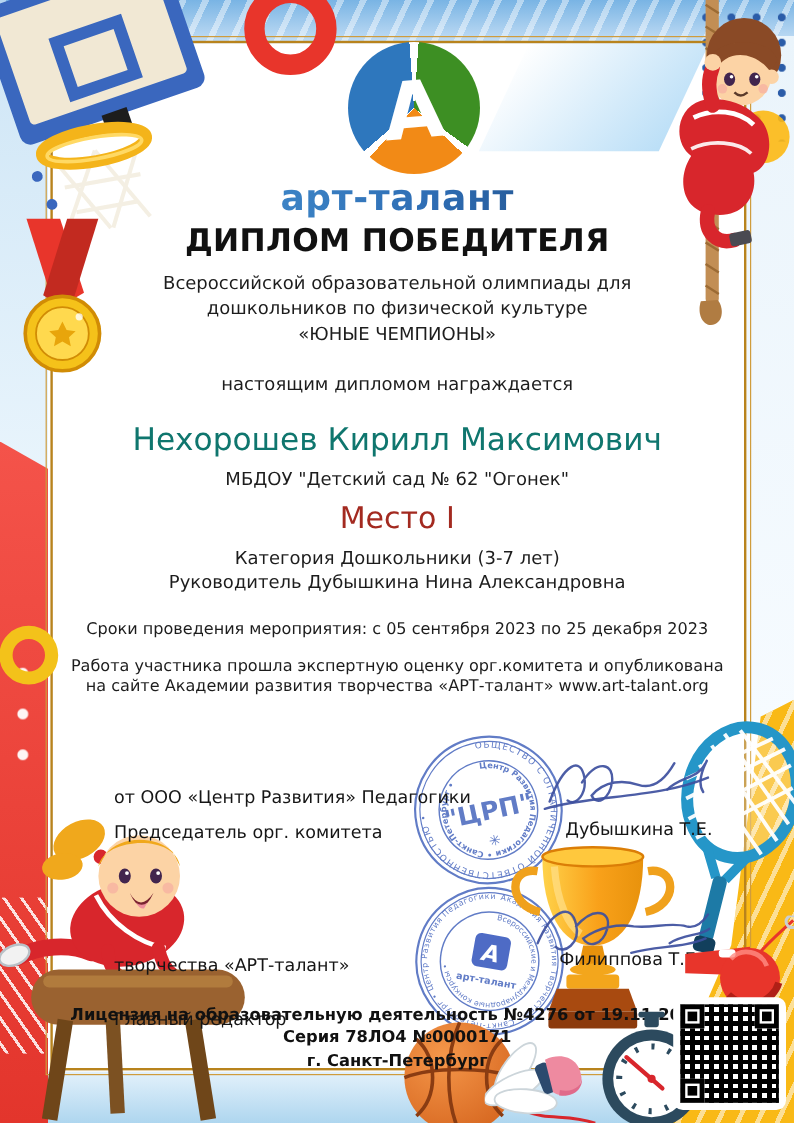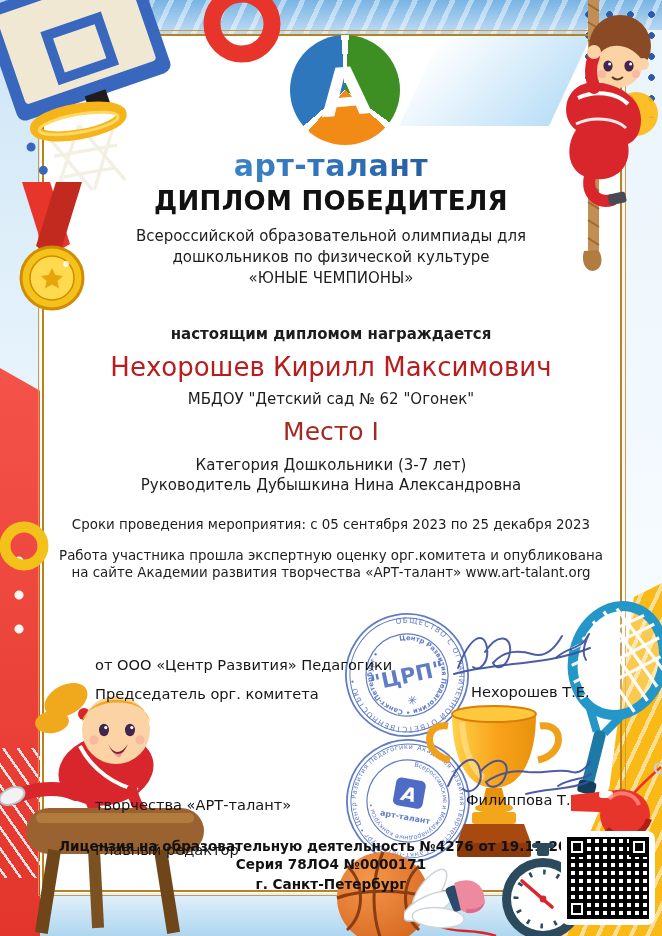--- a/index.html
+++ b/index.html
@@ -58,22 +58,22 @@
   
   .content{position:absolute;left:40px;top:0;width:582px;height:936px;z-index:6;}
   .line{position:absolute;left:0;width:100%;text-align:center;}
   .fs15{font-size:15px;line-height:1.15;}
   .fs13{font-size:13.4px;line-height:1.2;}
   .brand{top:148px;font-size:30px;font-weight:bold;letter-spacing:.5px;
     background:linear-gradient(90deg,#4a9bd8 10%,#2e6db4 55%,#16335e 100%);
     -webkit-background-clip:text;background-clip:text;color:transparent;}
   .title{top:186px;font-size:26px;font-weight:800;letter-spacing:.3px;color:#111;}
   .l-olymp1{top:228px;} .l-olymp2{top:249px;} .l-contest{top:270px;}
-  .l-series{top:298px;} .l-awarded{top:326px;font-weight:bold;}
-  .l-name{top:352px;font-size:26px;color:#b91c1c;}
+  .l-series{top:298px;} .l-awarded{top:312px;}
+  .l-name{top:352px;font-size:26px;color:#0f766e;}
   .l-inst{top:391px;}
   .l-place{top:417px;font-size:25px;color:var(--accent-red);}
   .l-cat{top:457px;} .l-sup{top:477px;}
   .l-dates{top:517px;}
   .l-rev1{top:548px;} .l-rev2{top:565px;}
 
   .sigtext{position:absolute;font-size:14.6px;color:#161616;z-index:8;white-space:nowrap;}
   .footer-line{position:absolute;left:40px;width:582px;text-align:center;font-weight:600;
     font-size:13.6px;color:#111;z-index:8;}
   .f-license{top:838px;} .f-series{top:856px;} .f-city{top:876px;}
@@ -170,21 +170,21 @@
       <text class="stamptext" font-size="7.4" letter-spacing="1"><textPath href="#s1outer">ОБЩЕСТВО С ОГРАНИЧЕННОЙ ОТВЕТСТВЕННОСТЬЮ  •</textPath></text>
       <text class="stamptext" font-size="6.8" font-weight="bold"><textPath href="#s1inner">Центр Развития Педагогики • Санкт-Петербург •</textPath></text>
       <text class="stamptext" x="65" y="73" font-size="21" font-weight="bold" text-anchor="middle">"ЦРП"</text>
       <text class="stamptext" x="65" y="95" font-size="12" text-anchor="middle">✳</text>
     </g>
   </svg>
   <svg class="sig" style="left:450px;top:622px;" width="145" height="58" viewBox="0 0 145 58">
     <path d="M8 46 C20 14 34 8 37 26 C39 40 30 50 23 45 M35 30 C48 10 62 14 60 30 C58 44 47 50 43 41 C54 28 70 28 82 32 C94 36 104 28 112 14 M106 36 C118 24 132 28 139 12 M139 12 C134 22 132 32 136 38"></path>
     <path d="M4 52 C44 40 96 44 140 26"></path>
   </svg>
-  <div class="sigtext" style="left:471px;top:683px;">Нехорошев Т.Е.</div>
+  <div class="sigtext" style="left:471px;top:683px;">Дубышкина Т.Е.</div>
 
   <div class="sigtext" style="left:95px;top:796px;">творчества «АРТ-талант»</div>
   <div class="sigtext" style="left:95px;top:793px;margin-top:48px;">Главный редактор</div>
   <svg class="stamp" style="left:343px;top:736px;" width="130" height="130" viewBox="0 0 130 130">
     <defs>
       <path id="s2outer" d="M 65 13 A 52 52 0 1 1 64.9 13"></path>
       <path id="s2inner" d="M 65 30 A 35 35 0 1 1 64.9 30"></path>
     </defs>
     <g transform="rotate(10 65 65)">
       <circle class="stampline" cx="65" cy="65" r="61" stroke-width="1.8"></circle>

